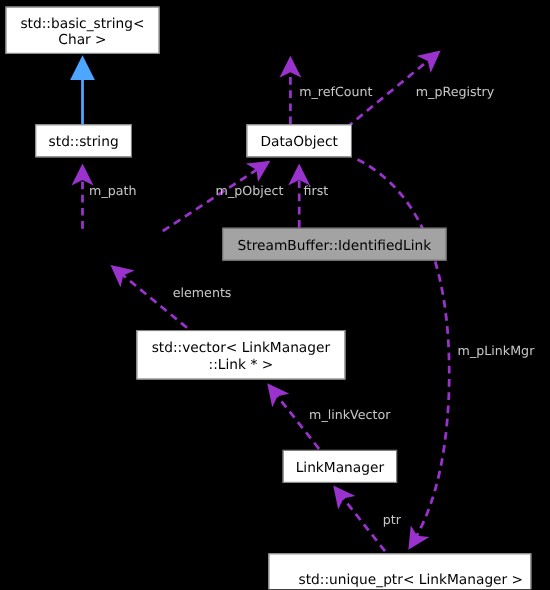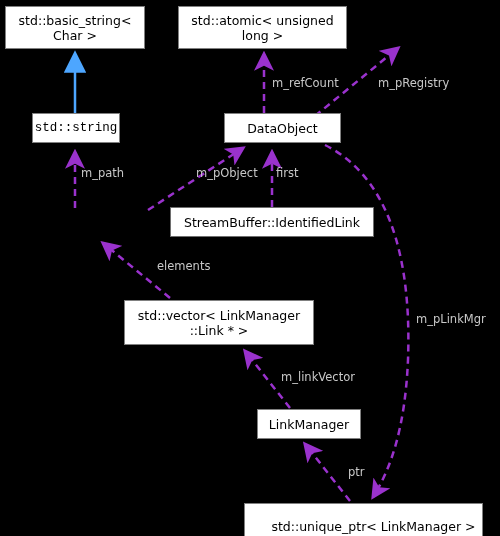--- a/index.html
+++ b/index.html
@@ -32,22 +32,23 @@
     align-items: center;
     justify-content: center;
     text-align: center;
     font-size: 12.5px;
     line-height: 15px;
     letter-spacing: 0px;
     white-space: pre-line;
     z-index: 3;
   }
   .node.shaded {
-    background: #ffffff;
+    background: #a3a3a3;
     border-color: #6e6e6e;
+    margin-left: 32px;
   }
   .edge-label {
     position: absolute;
     color: #c8c8c8;
     font-size: 11.5px;
     line-height: 13px;
     white-space: nowrap;
     z-index: 4;
   }
 </style>
@@ -102,24 +103,22 @@
       <line x1="350" y1="501" x2="305" y2="444" stroke="#9a32cd" stroke-width="2.5" stroke-dasharray="7,5" marker-end="url(#arrow-assoc)"></line>
     </g>
 
     <g>
       <path d="M 325 145 C 385 175, 412 250, 408 360 C 405 430, 390 470, 373 497" fill="none" stroke="#9a32cd" stroke-width="2.5" stroke-dasharray="7,5" marker-end="url(#arrow-assoc)"></path>
     </g>
   </svg>
 
   <div class="node" style="left:5px;  top:6px;   width:140px; height:43px;">std::basic_string&lt;
 Char &gt;</div>
-  <div class="node" style="left:178px; top:6px;   width:169px; height:43px;">std::atomic&lt; unsigned
-long &gt;</div>
-  <div class="node" style="left:32px;  top:113px; width:88px;  height:30px;font-family:Liberation Mono, monospace;">std::string</div>
-  <div class="node" style="left:224px; top:113px; width:117px;  height:30px;">DataObject</div>
+  <div class="node" style="left:32px;  top:113px; width:88px;  height:30px;">std::string</div>
+  <div class="node" style="left:224px; top:113px; width:96px;  height:30px;">DataObject</div>
   <div class="node shaded" style="left:170px; top:207px; width:204px; height:30px;">StreamBuffer::IdentifiedLink</div>
   <div class="node" style="left:124px; top:300px; width:190px; height:45px;">std::vector&lt; LinkManager
 ::Link * &gt;</div>
   <div class="node" style="left:257px; top:409px; width:104px; height:30px;">LinkManager</div>
   <div class="node" style="left:244px; top:503px; width:239px; height:46px;padding-left:20px;">std::unique_ptr&lt; LinkManager &gt;</div>
 
   <div class="edge-label" style="left:272px; top:77px;">m_refCount</div>
   <div class="edge-label" style="left:378px; top:77px;text-align:center;">m_pRegistry</div>
   <div class="edge-label" style="left:81px;  top:167px;">m_path</div>
   <div class="edge-label" style="left:196px; top:167px;">m_pObject</div>

